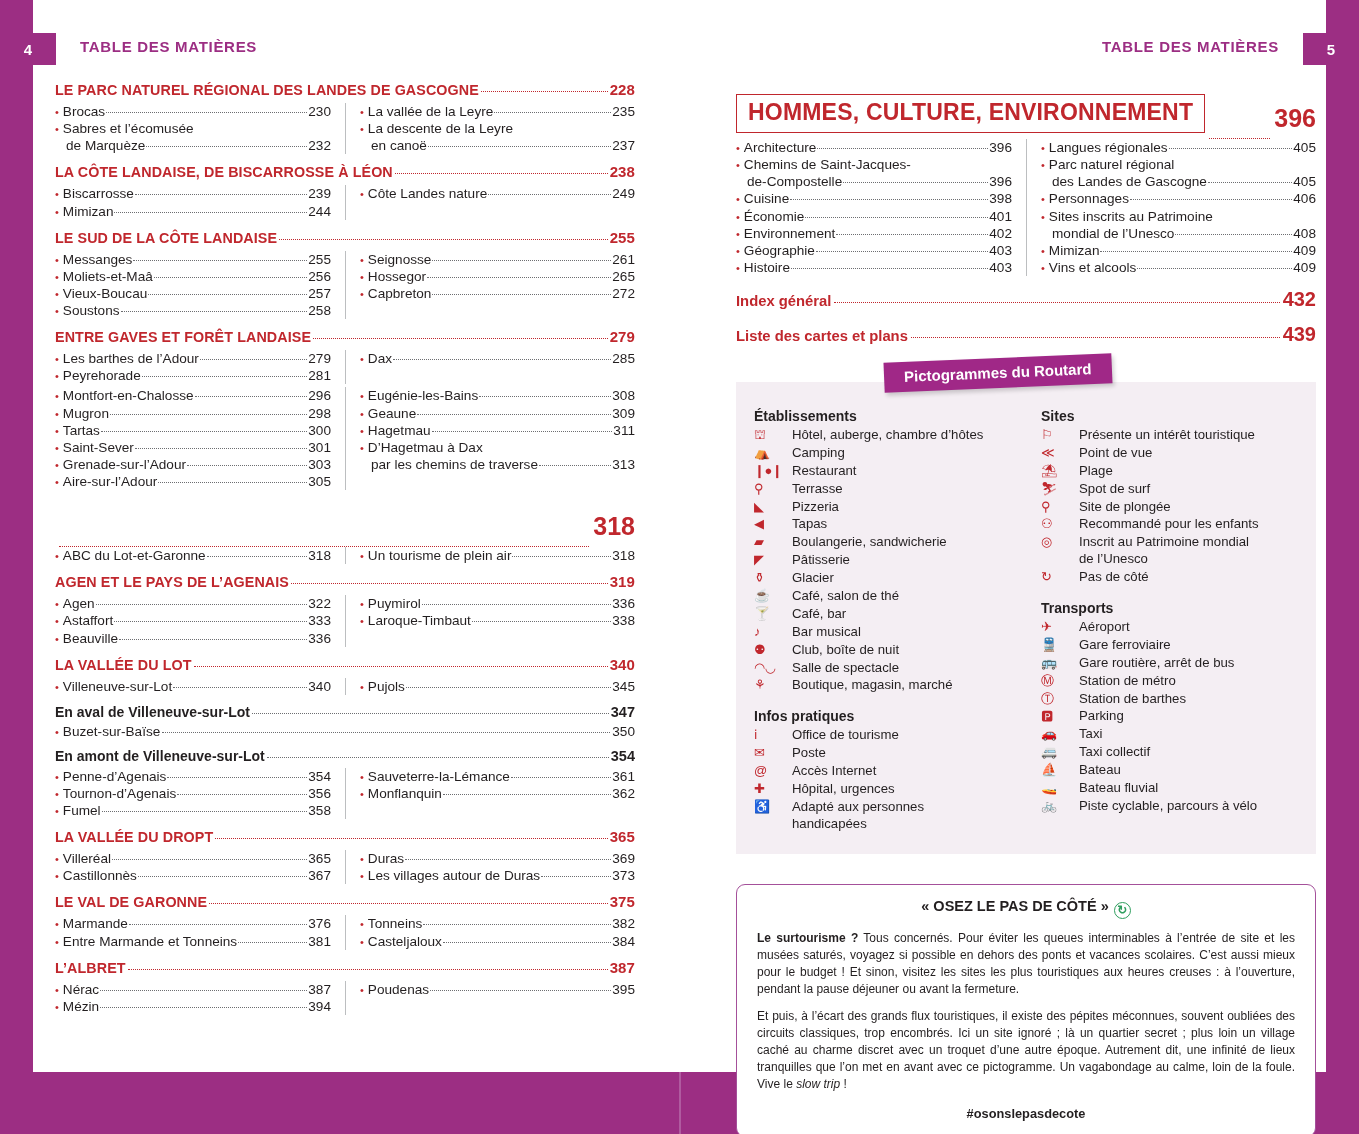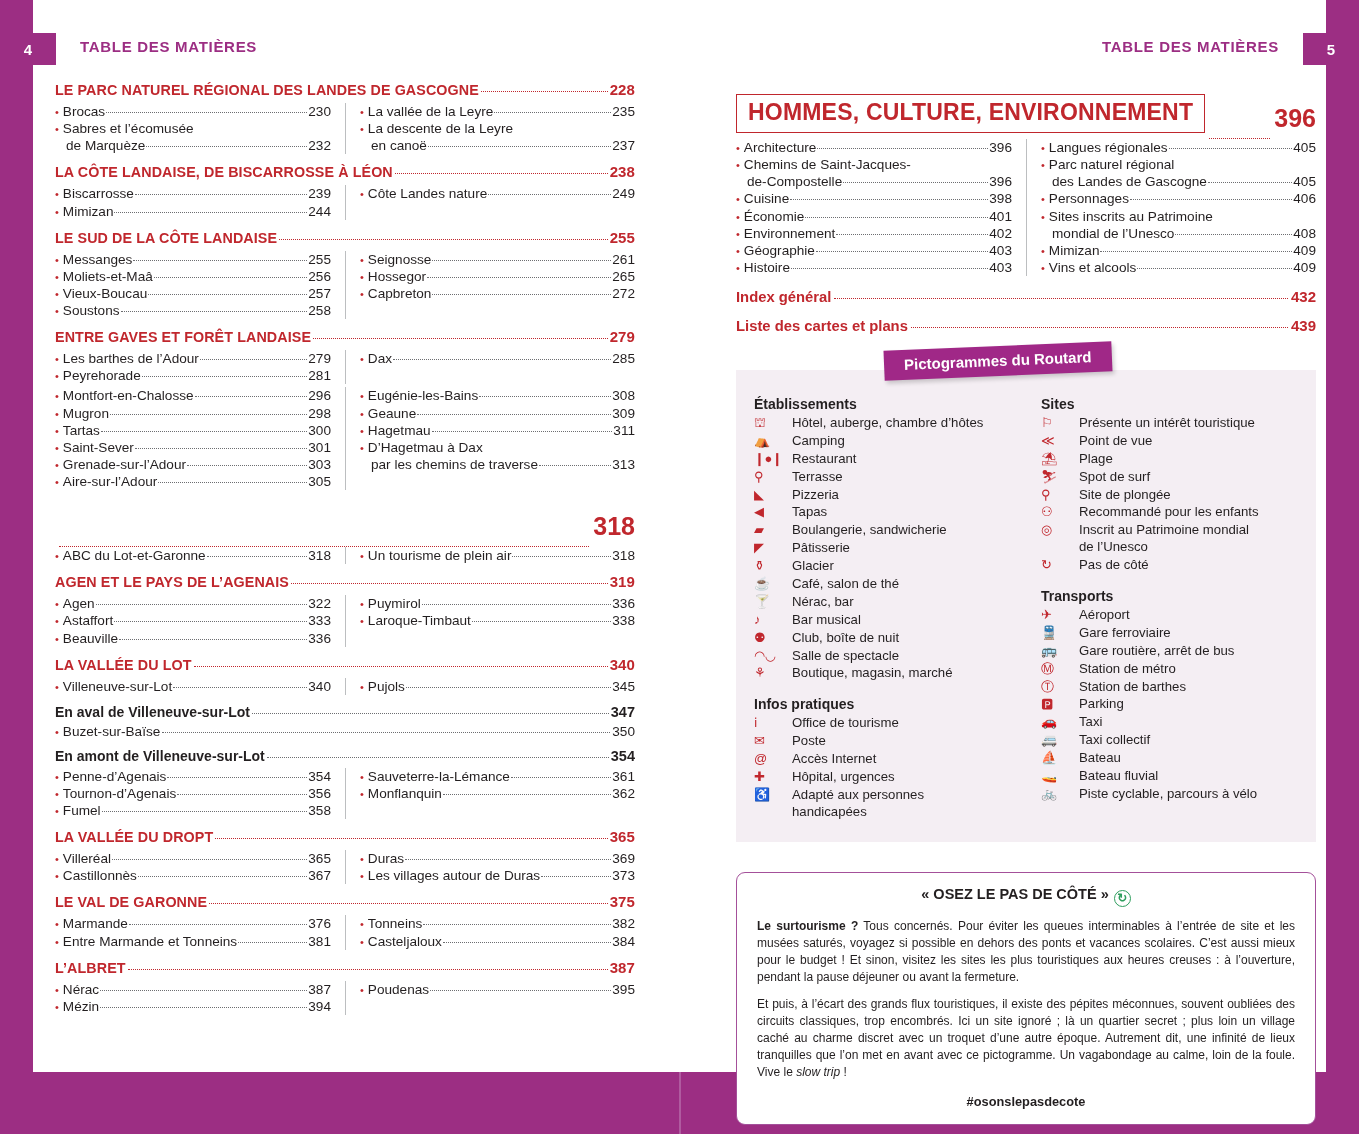--- a/index.html
+++ b/index.html
@@ -154,21 +154,21 @@
   .index-line {
     display:flex; align-items:baseline;
     color:#c0272d; font-weight:bold; font-size:14.8px;
     margin-top:12px; white-space:nowrap;
   }
   .index-line .dots {
     flex:1 1 auto; margin:0 3px;
     border-bottom:1.6px dotted #c0272d;
     position:relative; top:-3px; min-width:8px;
   }
-  .index-line .pg { font-size:15px; }
+  .index-line .pg { font-size:20px; }
 
   
   .picto-wrap { position:relative; margin-top:36px; }
   .ribbon {
     position:absolute; top:-24px; left:148px;
     background:#a02887; color:#ffffff;
     font-size:15px; font-weight:bold;
     padding:6px 20px 7px 20px;
     transform:rotate(-2.4deg);
     box-shadow:2px 3px 4px rgba(0,0,0,.18);
@@ -875,21 +875,21 @@
           <div class="picto-row">
             <span class="picto-ico">⚱</span>
             <span class="picto-lbl">Glacier</span>
           </div>
           <div class="picto-row">
             <span class="picto-ico">☕</span>
             <span class="picto-lbl">Café, salon de thé</span>
           </div>
           <div class="picto-row">
             <span class="picto-ico">🍸</span>
-            <span class="picto-lbl">Nérac, bar</span>
+            <span class="picto-lbl">Café, bar</span>
           </div>
           <div class="picto-row">
             <span class="picto-ico">♪</span>
             <span class="picto-lbl">Bar musical</span>
           </div>
           <div class="picto-row">
             <span class="picto-ico">⚉</span>
             <span class="picto-lbl">Club, boîte de nuit</span>
           </div>
           <div class="picto-row">

